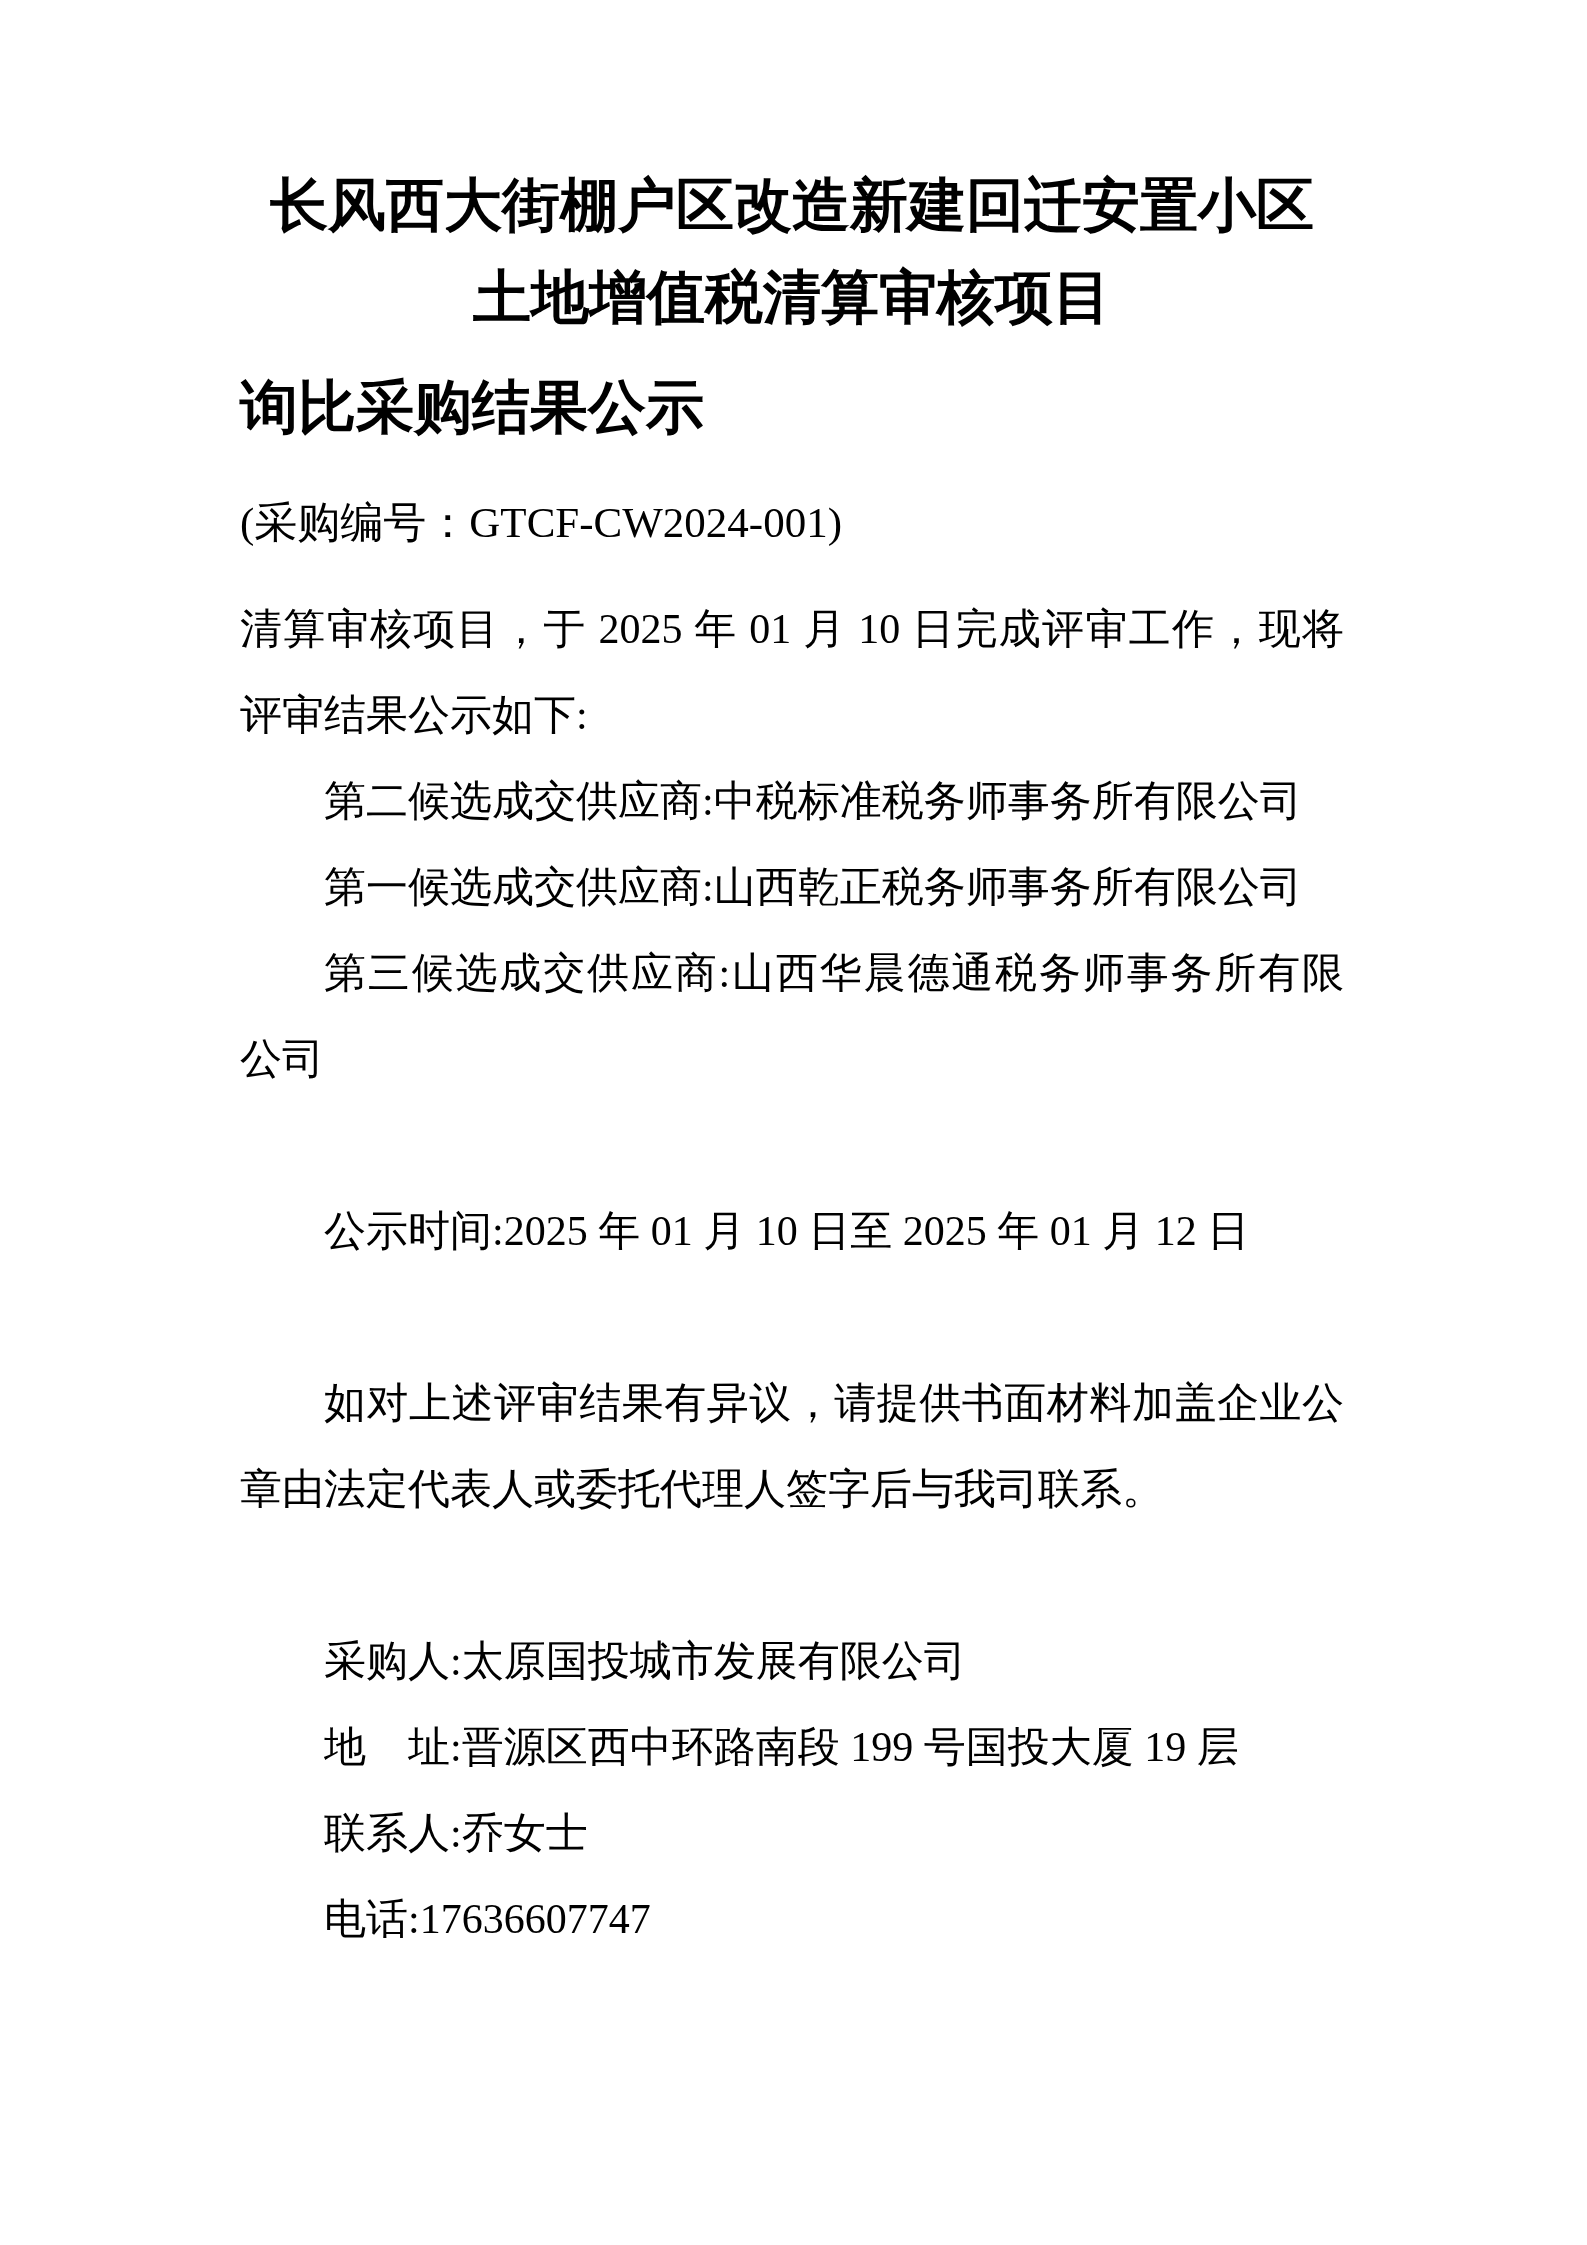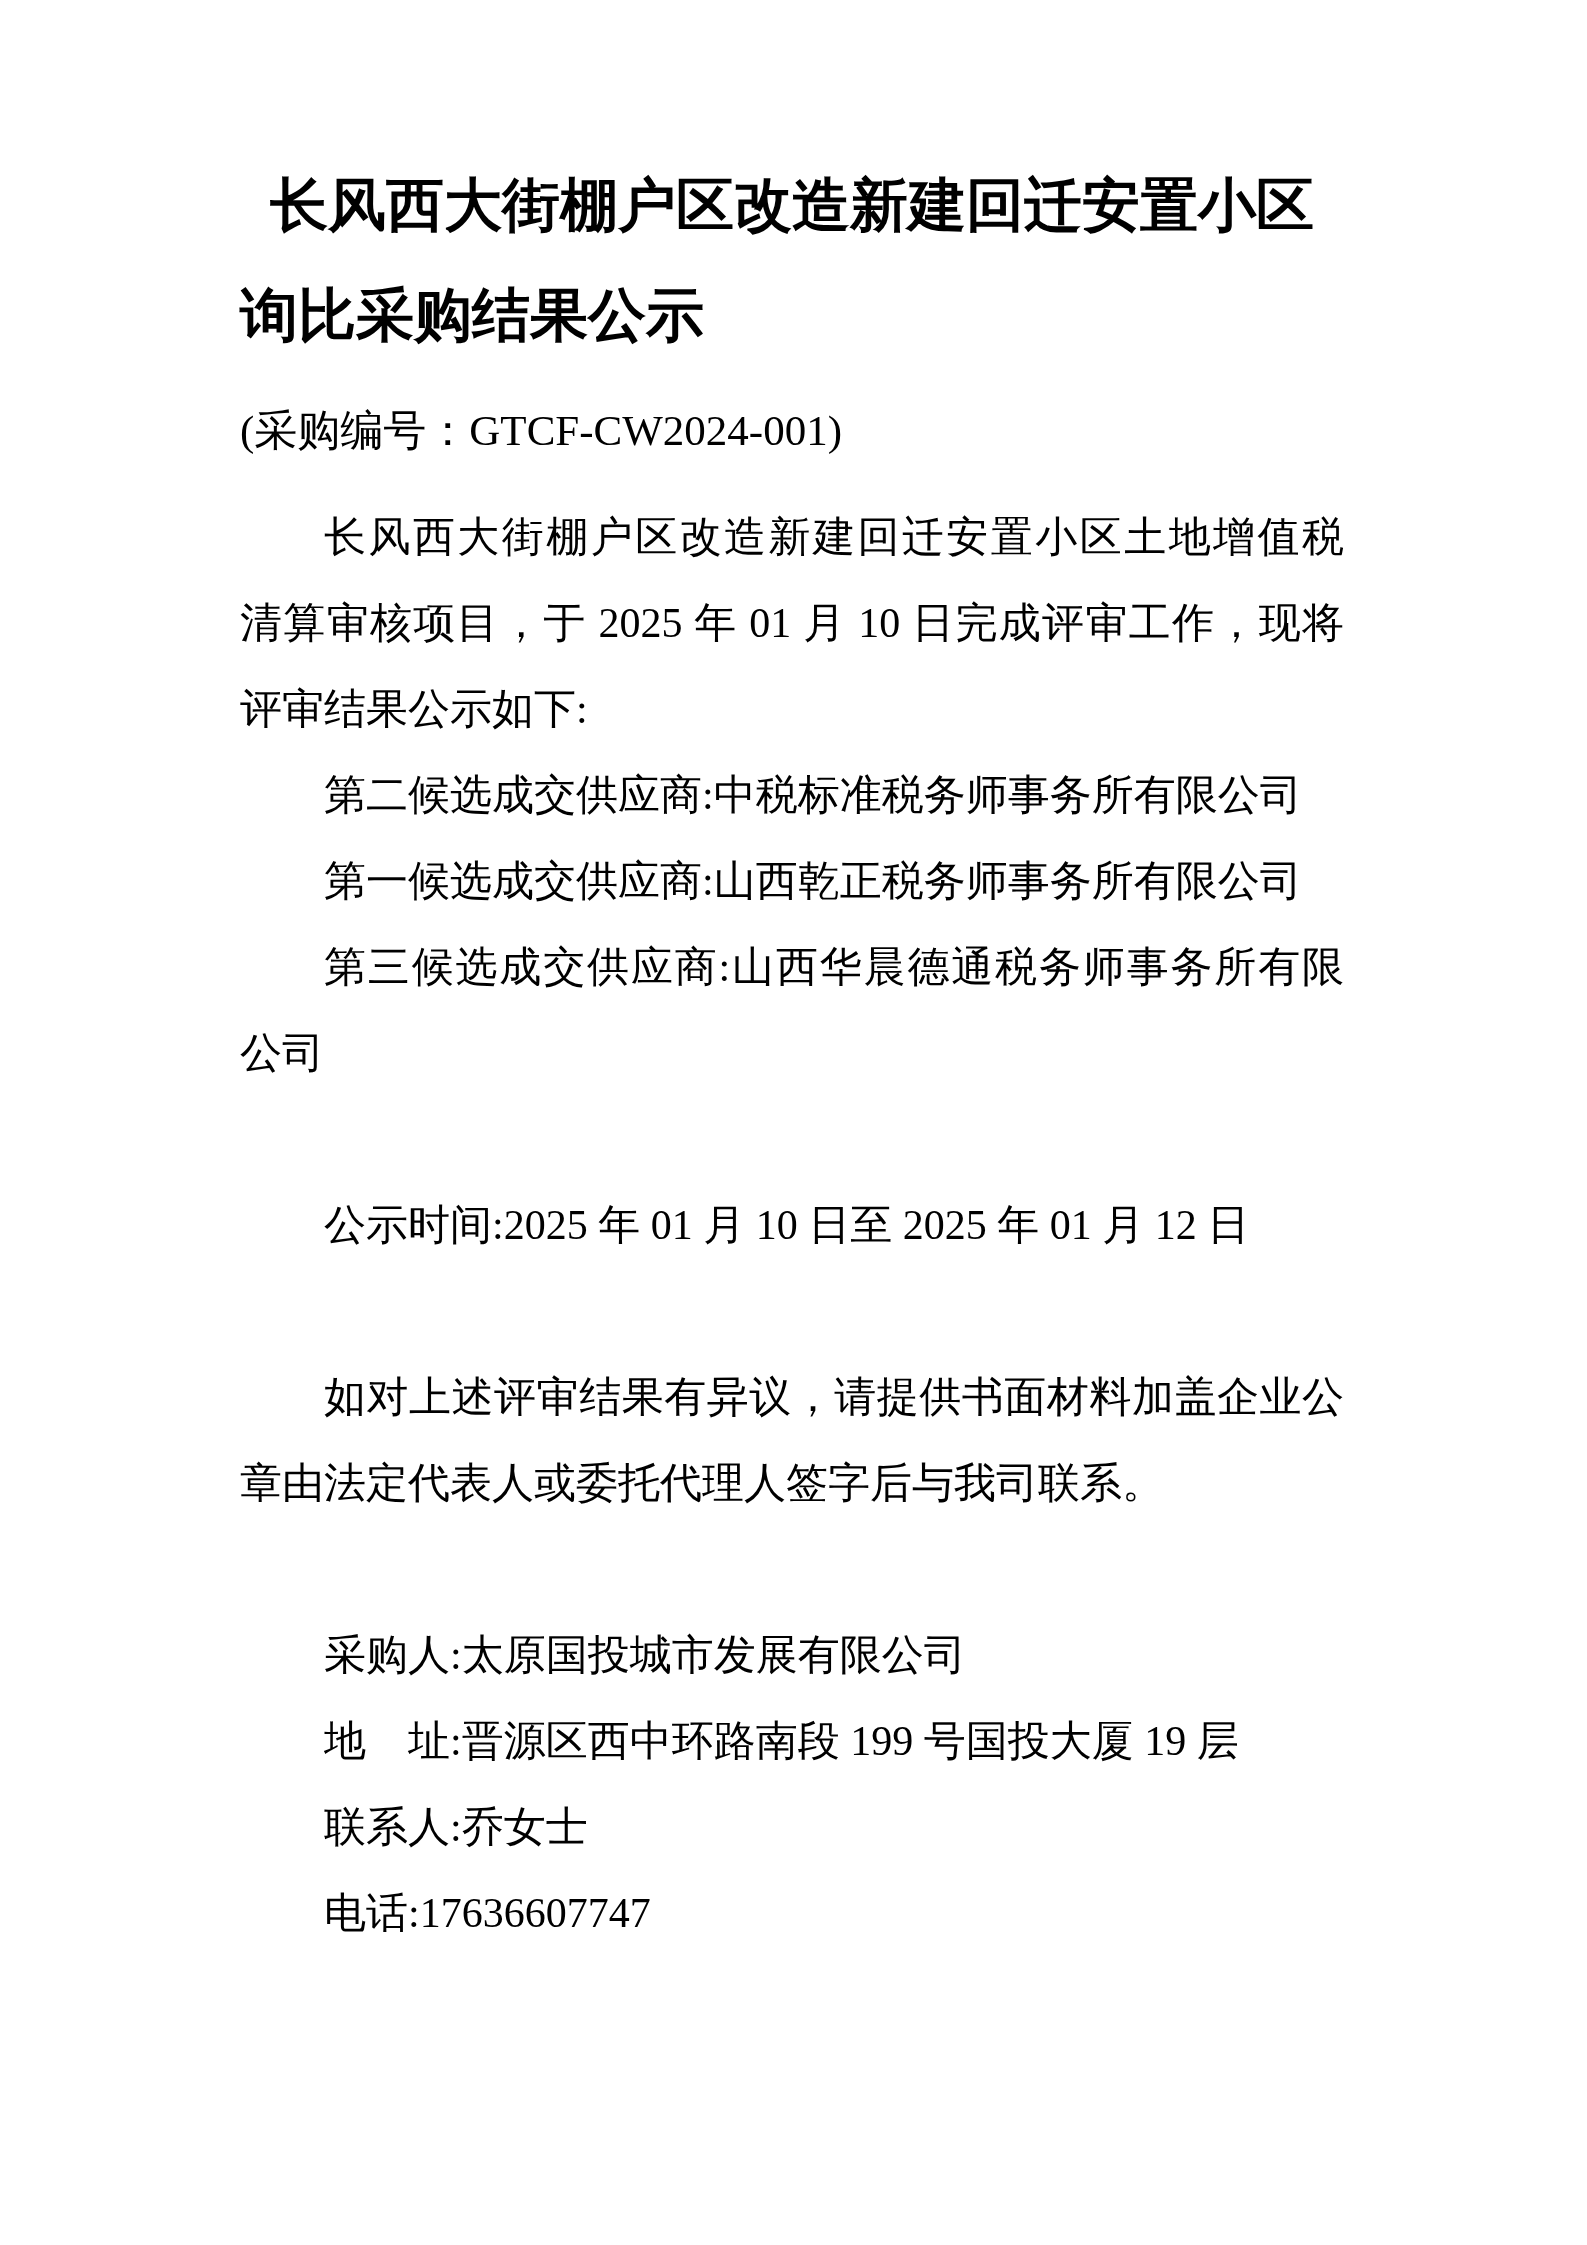--- a/index.html
+++ b/index.html
@@ -60,24 +60,24 @@
   }
   .line.blank {
     white-space: normal;
   }
 </style>
 </head>
 <body>
 
 <div class="page">
   <div class="doc-title">长风西大街棚户区改造新建回迁安置小区</div>
+  <div class="doc-title">土地增值税清算审核项目</div>
   <div class="doc-subtitle">询比采购结果公示</div>
   <div class="proc-no">(采购编号：GTCF-CW2024-001)</div>
   <div class="doc-body">
-      <div class="line indent stretch">长风西大街棚户区改造新建回迁安置小区土地增值税</div>
       <div class="line stretch">清算审核项目，于 2025 年 01 月 10 日完成评审工作，现将</div>
       <div class="line">评审结果公示如下:</div>
       <div class="line indent">第二候选成交供应商:中税标准税务师事务所有限公司</div>
       <div class="line indent">第一候选成交供应商:山西乾正税务师事务所有限公司</div>
       <div class="line indent stretch">第三候选成交供应商:山西华晨德通税务师事务所有限</div>
       <div class="line">公司</div>
       <div class="line blank"></div>
       <div class="line indent">公示时间:2025 年 01 月 10 日至 2025 年 01 月 12 日</div>
       <div class="line blank"></div>
       <div class="line indent stretch">如对上述评审结果有异议，请提供书面材料加盖企业公</div>

